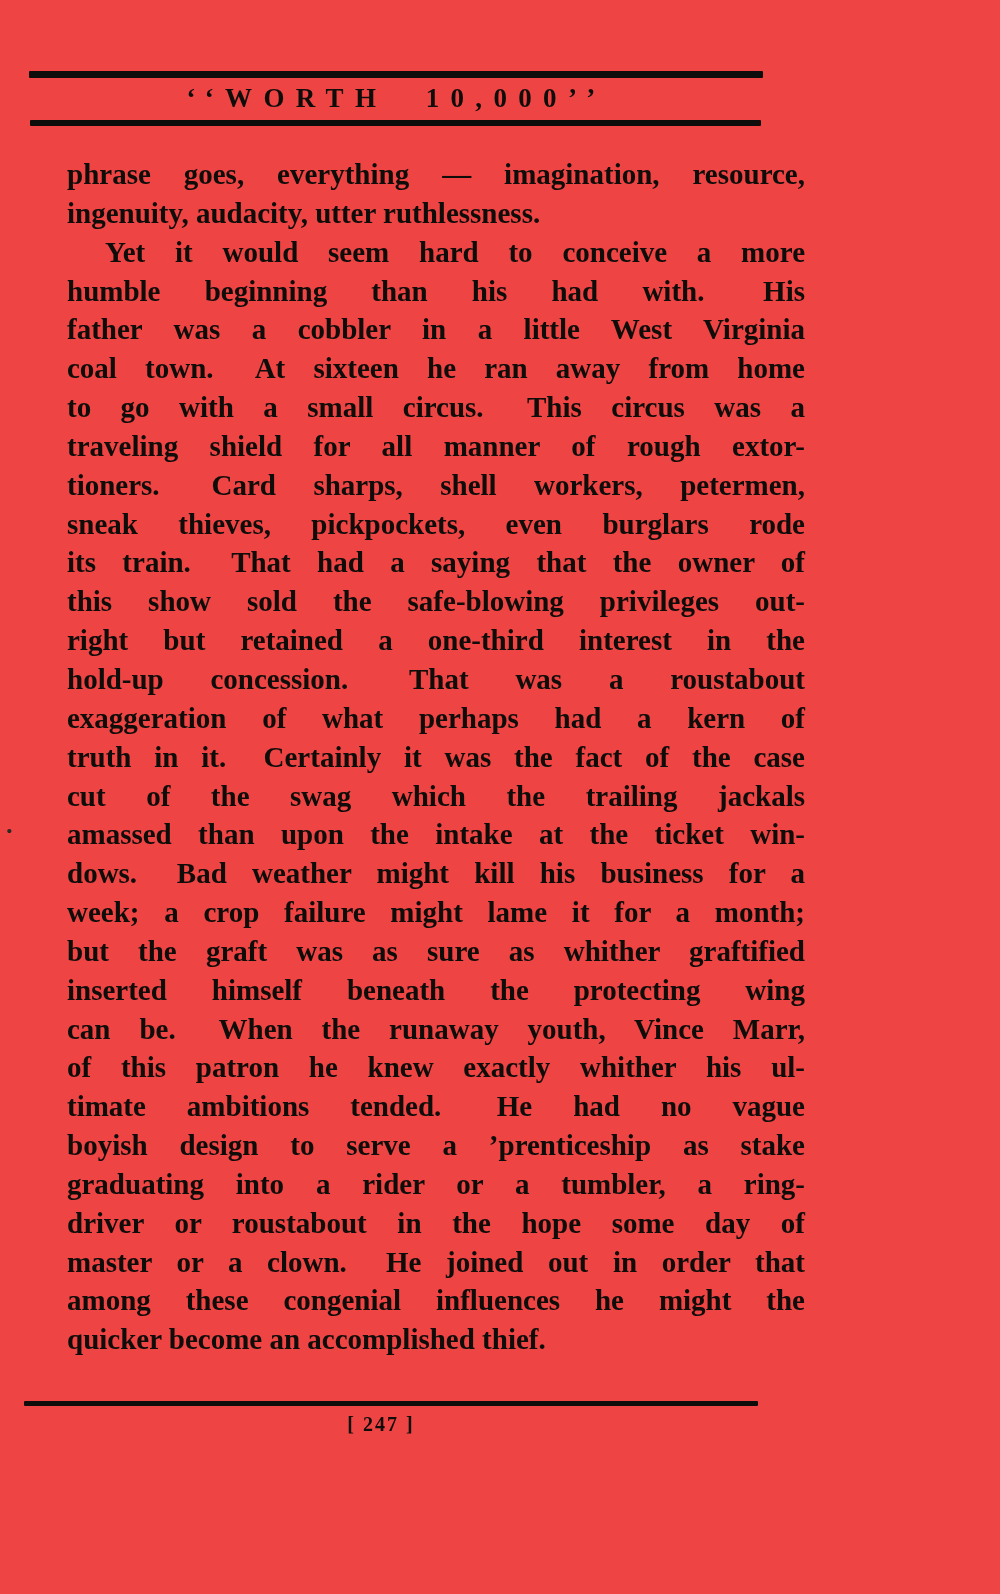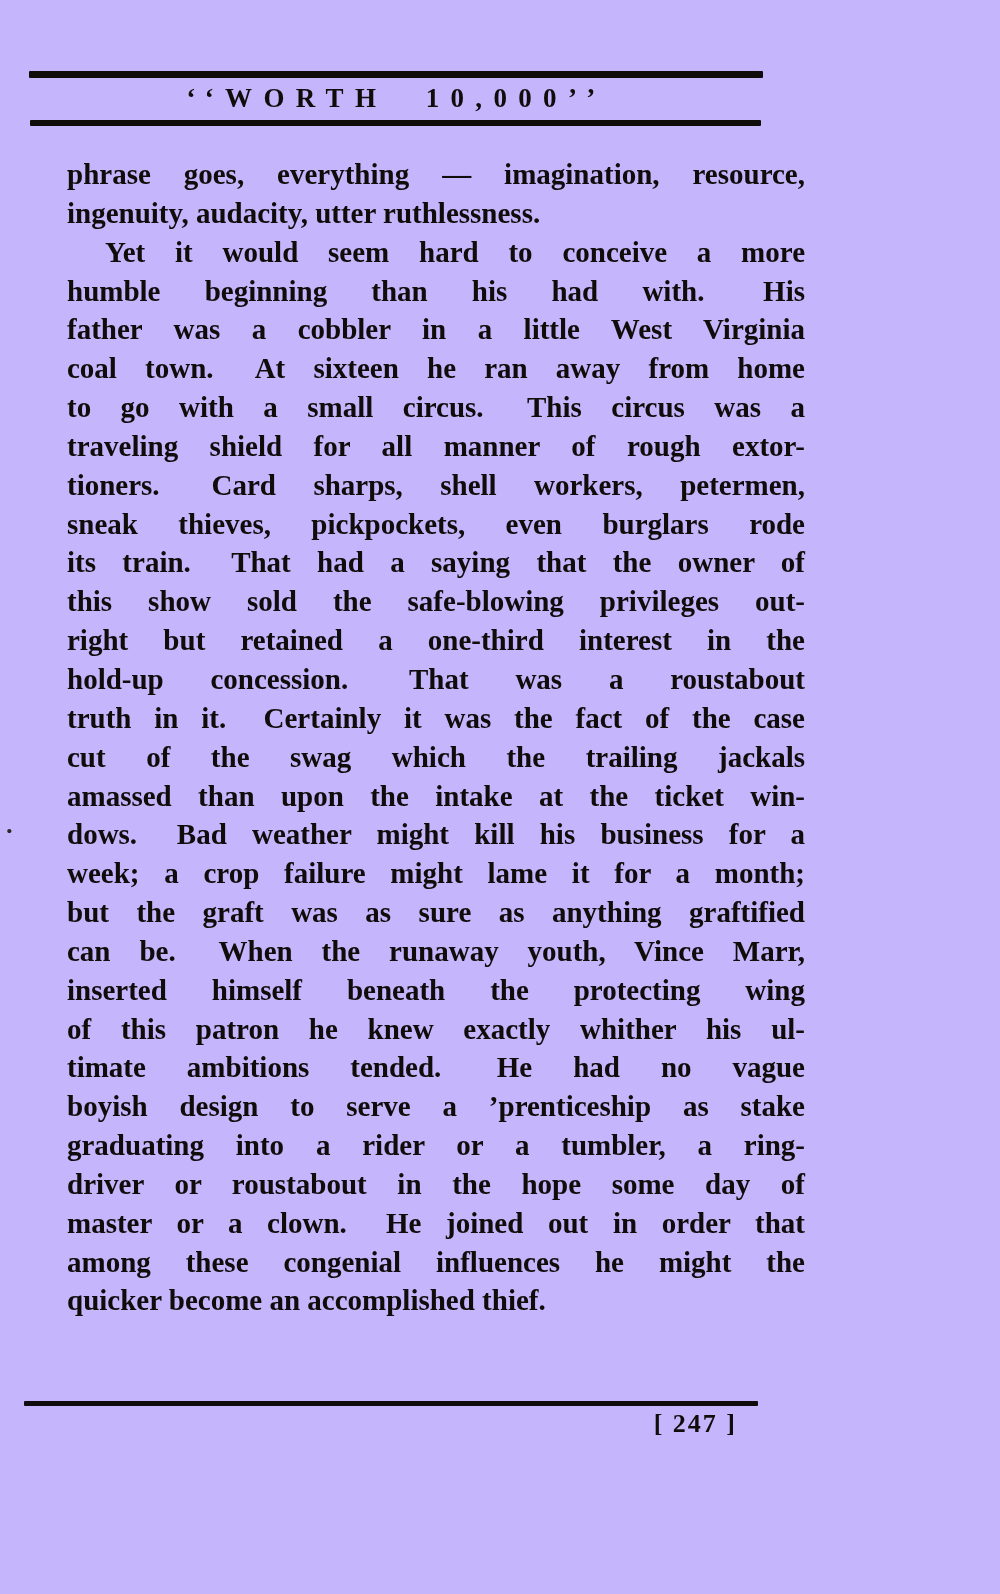--- a/index.html
+++ b/index.html
@@ -1,20 +1,20 @@
 <!DOCTYPE html>
 <html><head>
 <meta charset="utf-8">
 <style>
   html, body { margin: 0; padding: 0; background: #ffffff; }
   .page {
     position: relative;
     width: 1000px;
     height: 1594px;
-    background: #c4b5fd;
+    background: #ef4444;
     color: #0f0d0a;
     font-family: "Liberation Serif", "DejaVu Serif", serif;
     font-weight: bold;
     overflow: hidden;
   }
   .rule { position: absolute; background: #0e0d0b; border-radius: 1px; }
   .rule-top    { left: 29px;  top: 71px;   width: 734px; height: 7px; }
   .rule-mid    { left: 30px;  top: 120px;  width: 731px; height: 6px; }
   .rule-footer { left: 24px;  top: 1401px; width: 734px; height: 5px; }
 
@@ -47,22 +47,22 @@
     position: absolute;
     left: 5px; top: 818px;
     font-size: 26px;
     line-height: 26px;
     color: #2a2823;
   }
 
   .folio {
     position: absolute;
     left: 25px; top: 1407px; width: 712px;
-    text-align: right;
-    font-size: 26px;
+    text-align: center;
+    font-size: 20px;
     letter-spacing: 2px;
     line-height: 34px;
   }
 </style>
 </head>
 <body>
 
 <div class="page">
 
   <div class="rule rule-top"></div>
@@ -82,28 +82,29 @@
         <div class="line">father was a cobbler in a little West Virginia</div>
         <div class="line">coal town.  At sixteen he ran away from home</div>
         <div class="line">to go with a small circus.  This circus was a</div>
         <div class="line">traveling shield for all manner of rough extor-</div>
         <div class="line">tioners.  Card sharps, shell workers, petermen,</div>
         <div class="line">sneak thieves, pickpockets, even burglars rode</div>
         <div class="line">its train.  That had a saying that the owner of</div>
         <div class="line">this show sold the safe-blowing privileges out-</div>
         <div class="line">right but retained a one-third interest in the</div>
         <div class="line">hold-up concession.  That was a roustabout</div>
+        <div class="line">exaggeration of what perhaps had a kern of</div>
         <div class="line">truth in it.  Certainly it was the fact of the case</div>
         <div class="line">cut of the swag which the trailing jackals</div>
         <div class="line">amassed than upon the intake at the ticket win-</div>
         <div class="line">dows.  Bad weather might kill his business for a</div>
         <div class="line">week; a crop failure might lame it for a month;</div>
-        <div class="line">but the graft was as sure as anything graftified</div>
+        <div class="line">but the graft was as sure as whither graftified</div>
+        <div class="line">inserted himself beneath the protecting wing</div>
         <div class="line">can be.  When the runaway youth, Vince Marr,</div>
-        <div class="line">inserted himself beneath the protecting wing</div>
         <div class="line">of this patron he knew exactly whither his ul-</div>
         <div class="line">timate ambitions tended.  He had no vague</div>
         <div class="line">boyish design to serve a ’prenticeship as stake</div>
         <div class="line">graduating into a rider or a tumbler, a ring-</div>
         <div class="line">driver or roustabout in the hope some day of</div>
         <div class="line">master or a clown.  He joined out in order that</div>
         <div class="line">among these congenial influences he might the</div>
         <div class="line last">quicker become an accomplished thief.</div>
       </div>
     </div>

